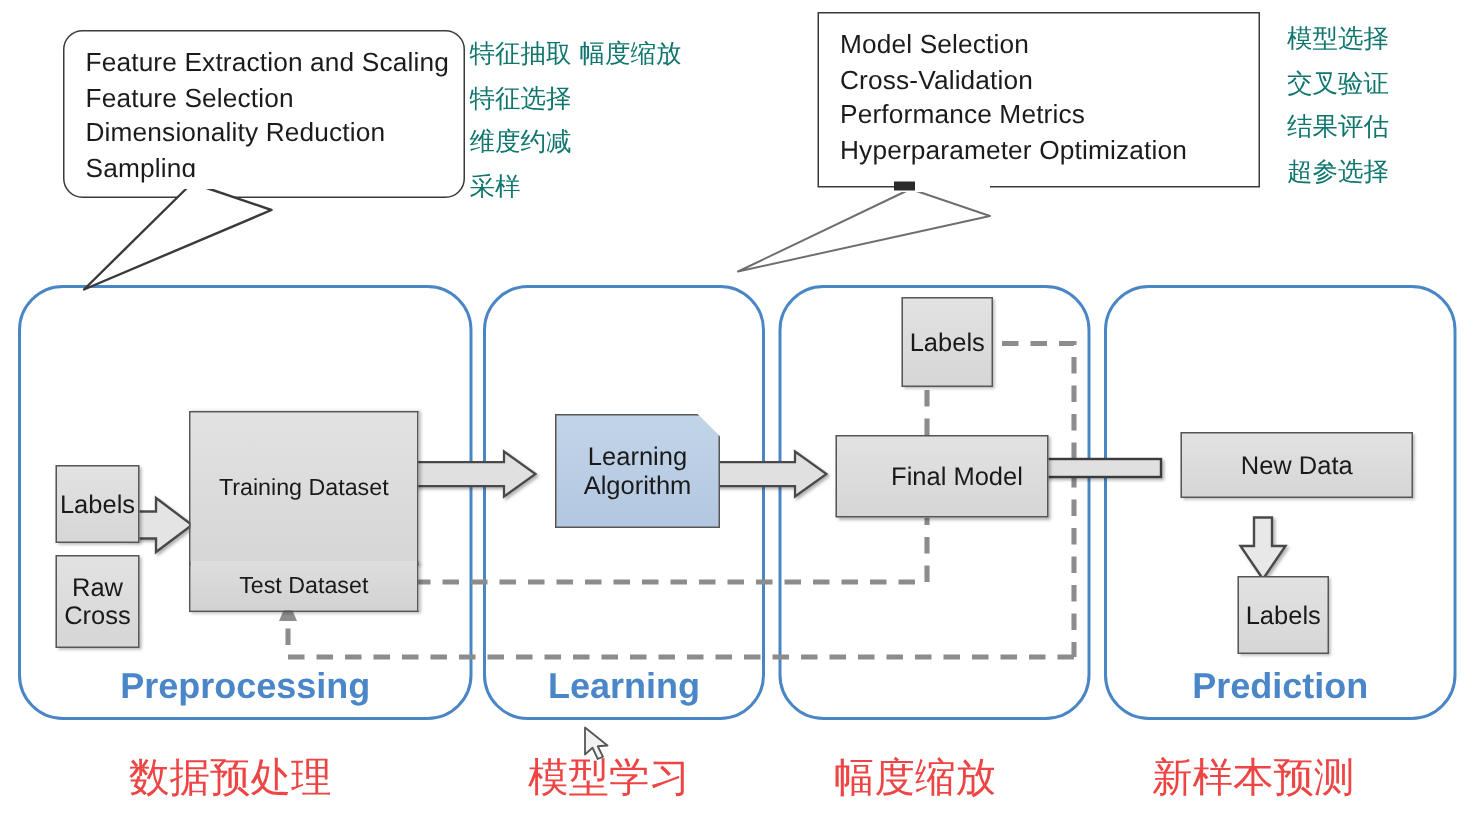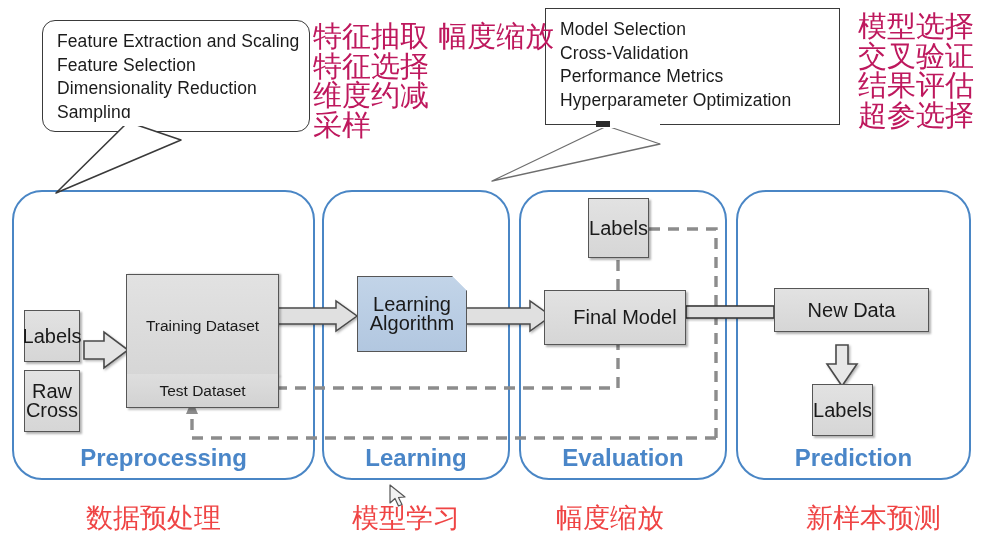--- a/index.html
+++ b/index.html
@@ -23,23 +23,23 @@
     color:#1b1b1b;
     padding:9px 12px 9px 14px;
     letter-spacing:.1px;
   }
   .callout.rounded{border-radius:13px;}
   .callout .ln{white-space:nowrap;}
 
   
   .cn-note{
     font-family:"DejaVu Sans","Liberation Sans",sans-serif;
-    font-size:29px;
+    font-size:17px;
     line-height:29.5px;
-    color:#be185d;
+    color:#0f766e;
     white-space:nowrap;
   }
   .cn-caption{
     font-family:"DejaVu Sans","Liberation Sans",sans-serif;
     font-size:27px;
     color:#ef4444;
     white-space:nowrap;
   }
 
   
@@ -61,25 +61,26 @@
   
   .node{
     box-sizing:border-box;
     background:#dcdcdc;
     border:1.6px solid #565656;
     box-shadow:1.5px 1.5px 2px rgba(0,0,0,.30);
     display:flex;
     align-items:center;
     justify-content:center;
     flex-direction:column;
-    font-size:20px;
+    font-size:17px;
     color:#1a1a1a;
     text-align:center;
     line-height:19px;
     background-image:linear-gradient(180deg,#e2e2e2 0%,#d6d6d6 100%);
+    margin-left:13px;
   }
   .node.blue{
     background:#b9cde4;
     background-image:linear-gradient(180deg,#c2d4e8 0%,#b2c7e0 100%);
   }
   .node .lbl{pointer-events:none;}
 
   .split-top{
     box-sizing:border-box;
     border:1.6px solid #565656;
@@ -142,21 +143,20 @@
     <div>超参选择</div>
   </div>
 
   <div class="panel abs" style="left:12px;top:190px;width:303px;height:290px;"></div>
   <div class="panel abs" style="left:322px;top:190px;width:188px;height:290px;"></div>
   <div class="panel abs" style="left:519px;top:190px;width:208px;height:290px;"></div>
   <div class="panel abs" style="left:736px;top:190px;width:235px;height:290px;"></div>
 
   <div class="panel-label" style="left:12px;top:444px;width:303px;">Preprocessing</div>
   <div class="panel-label" style="left:322px;top:444px;width:188px;">Learning</div>
-  <div class="panel-label" style="left:519px;top:444px;width:208px;">Evaluation</div>
   <div class="panel-label" style="left:736px;top:444px;width:235px;">Prediction</div>
 
   <svg class="overlay" viewBox="0 0 987 543">
     <defs>
       <filter id="sh" x="-20%" y="-20%" width="150%" height="150%">
         <feDropShadow dx="1.4" dy="1.4" stdDeviation="1" flood-color="#000" flood-opacity="0.3"></feDropShadow>
       </filter>
     </defs>
 
     <polygon points="128,122 181,140 56,193" fill="#ffffff" stroke="#3a3a3a" stroke-width="1.6" stroke-linejoin="round"></polygon>
@@ -234,19 +234,19 @@
     <span class="lbl">New Data</span>
   </div>
 
   <div class="node abs" style="left:812px;top:384px;width:61px;height:52px;">
     <span class="lbl">Labels</span>
   </div>
 
   <div class="cn-caption abs" style="left:86px;top:500px;">数据预处理</div>
   <div class="cn-caption abs" style="left:352px;top:500px;">模型学习</div>
   <div class="cn-caption abs" style="left:556px;top:500px;">幅度缩放</div>
-  <div class="cn-caption abs" style="left:768px;top:500px;margin-left:38px;">新样本预测</div>
+  <div class="cn-caption abs" style="left:768px;top:500px;">新样本预测</div>
 
   <svg class="cursor" style="left:389px;top:484px;width:20px;height:26px;" viewBox="0 0 20 26">
     <polygon points="1,1 1,19 6,14.5 9.5,22 13,20.5 9.5,13.5 16,13" fill="#f2f2f2" stroke="#555" stroke-width="1.2" stroke-linejoin="round"></polygon>
   </svg>
 
 </div>
 
 </body></html>

